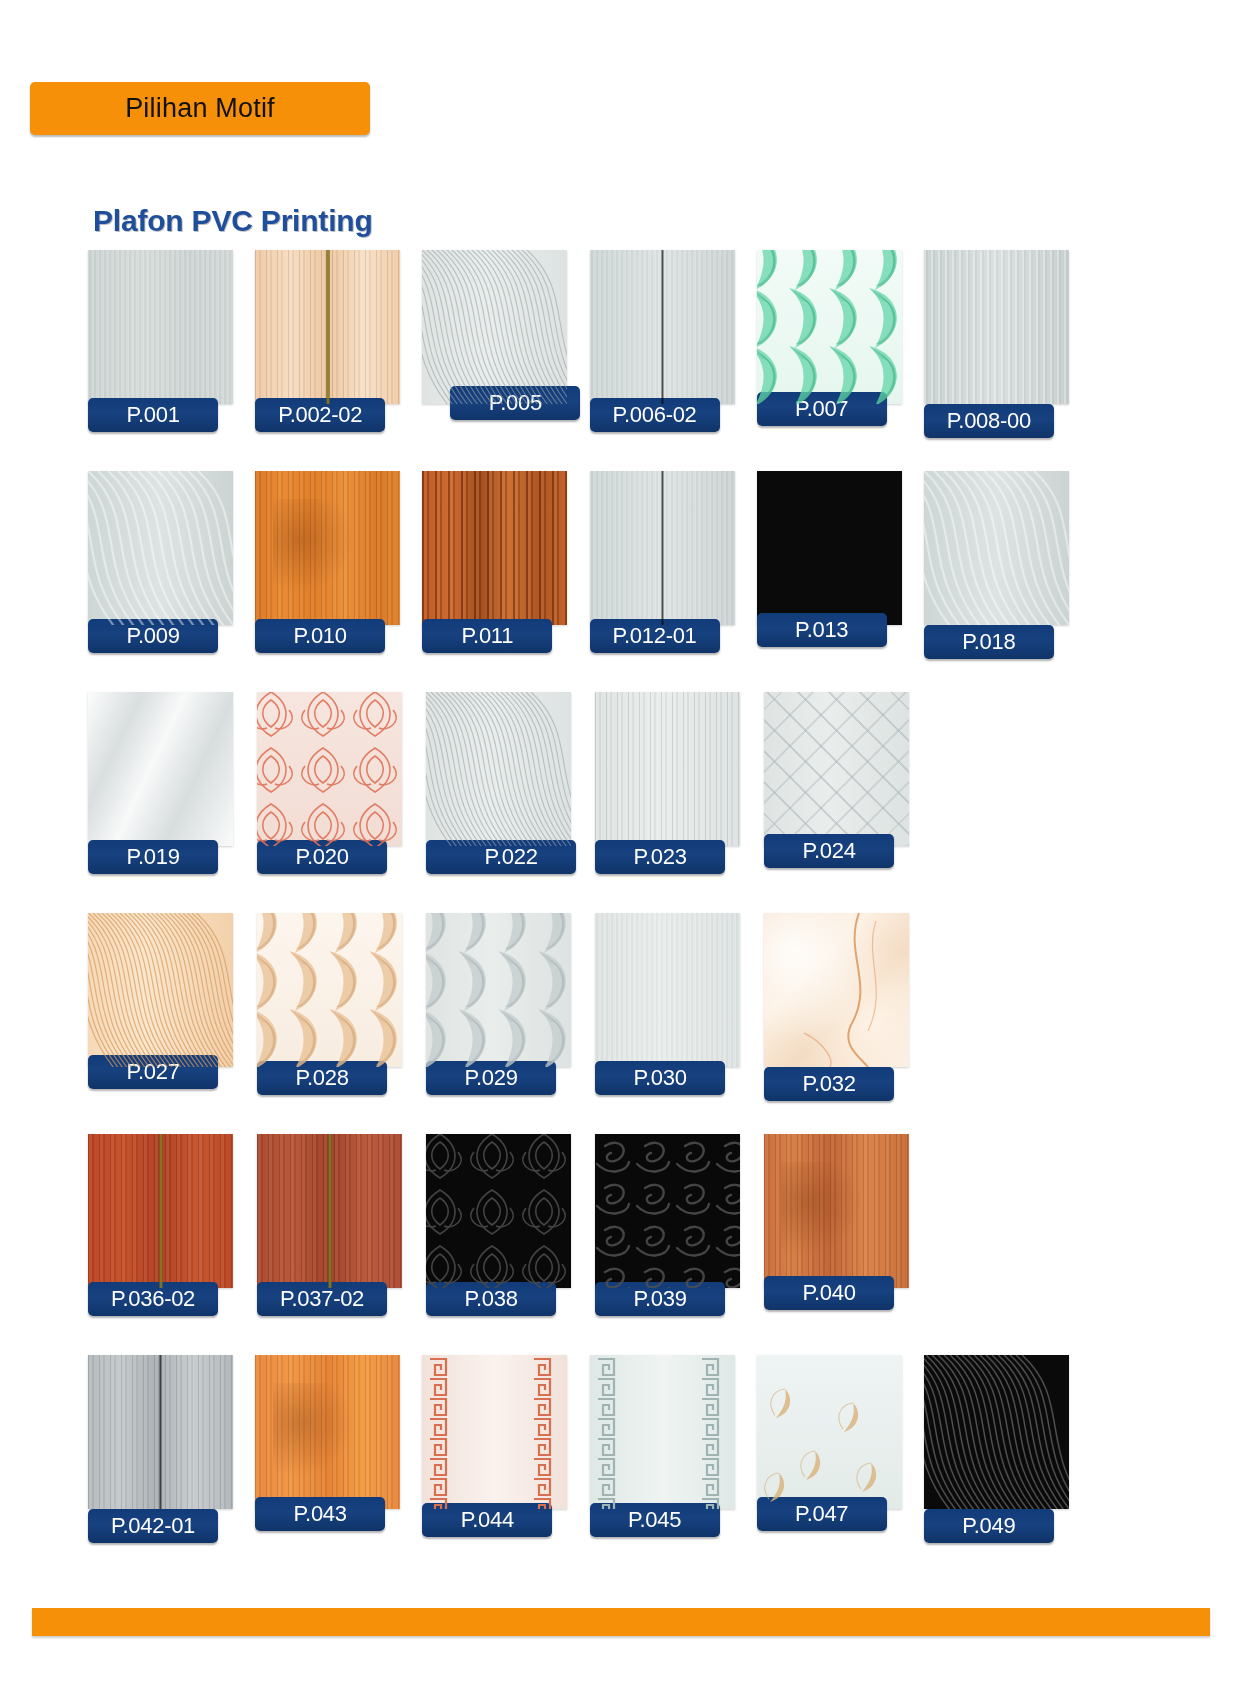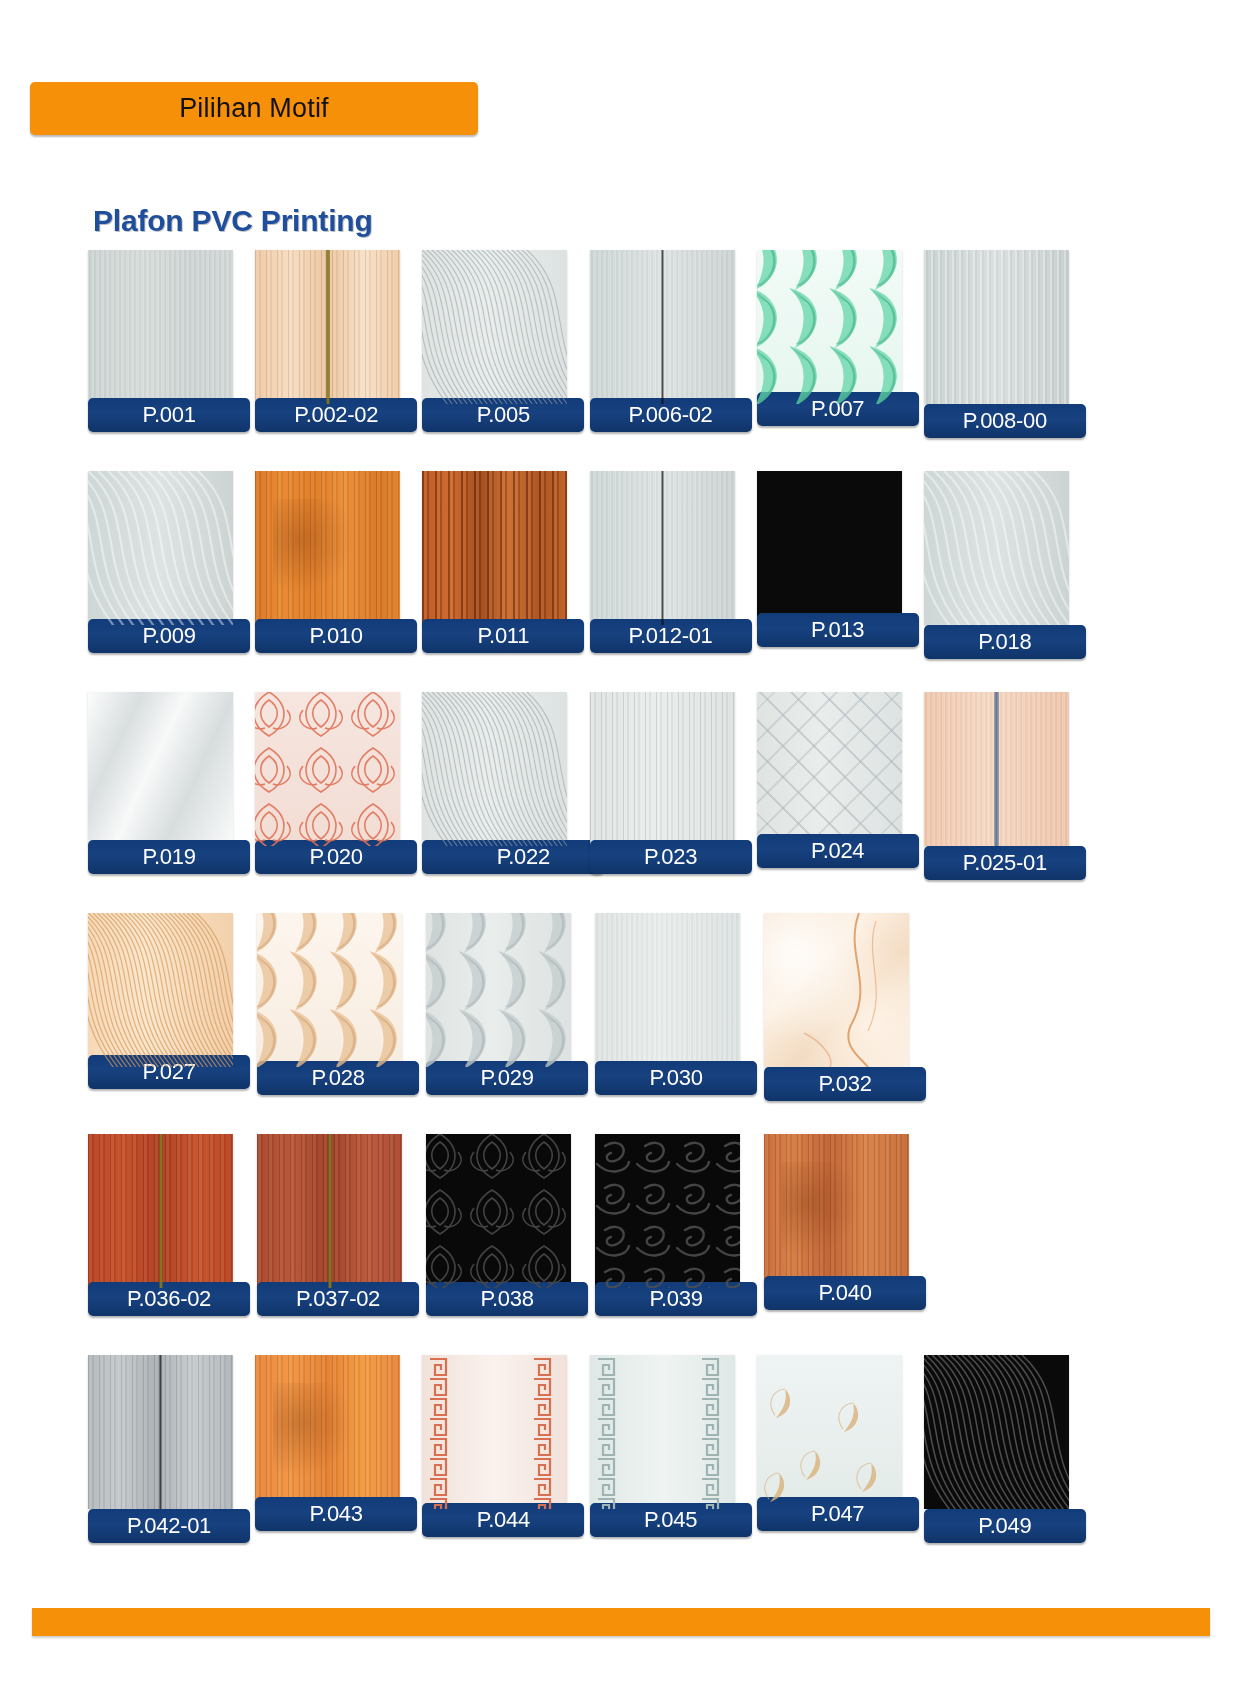--- a/index.html
+++ b/index.html
@@ -13,21 +13,21 @@
     position: relative;
     font-family: "Liberation Sans", sans-serif;
     overflow: hidden;
   }
 
   
   .header-tab {
     position: absolute;
     left: 30px;
     top: 82px;
-    width: 448px;
+    width: 340px;
     height: 53px;
     background: #F79009;
     border-radius: 5px;
     box-shadow: 0 2px 2px rgba(0,0,0,0.28);
     display: flex;
     align-items: center;
     justify-content: center;
   }
   .header-tab-label {
     font-size: 27px;
@@ -80,21 +80,21 @@
   }
   .swatch-inner {
     position: absolute;
     inset: 0;
   }
 
   
   .plate {
     position: absolute;
     left: 0;
-    width: 162px;
+    width: 130px;
     height: 34px;
     background: linear-gradient(180deg, #123b7a 0%, #17417f 45%, #0f3469 100%);
     border-radius: 5px;
     box-shadow: 0 2px 2px rgba(0,0,0,0.30);
     display: flex;
     align-items: center;
     justify-content: center;
     color: #ffffff;
     font-size: 22px;
     letter-spacing: -0.3px;
@@ -294,21 +294,21 @@
             <path d="M 70 0 C 120 45, 85 95, 140 160" fill="none" stroke="#9aa3a6" stroke-width="1.1" opacity="0.6"></path>
             <path d="M 75 0 C 125 45, 90 95, 145 160" fill="none" stroke="#9aa3a6" stroke-width="1.1" opacity="0.6"></path>
             <path d="M 80 0 C 130 45, 95 95, 150 160" fill="none" stroke="#9aa3a6" stroke-width="1.1" opacity="0.6"></path>
             <path d="M 85 0 C 135 45, 100 95, 155 160" fill="none" stroke="#9aa3a6" stroke-width="1.1" opacity="0.6"></path>
             <path d="M 90 0 C 140 45, 105 95, 160 160" fill="none" stroke="#9aa3a6" stroke-width="1.1" opacity="0.6"></path>
             <path d="M 95 0 C 145 45, 110 95, 165 160" fill="none" stroke="#9aa3a6" stroke-width="1.1" opacity="0.6"></path>
             <path d="M 100 0 C 150 45, 115 95, 170 160" fill="none" stroke="#9aa3a6" stroke-width="1.1" opacity="0.6"></path>
             <path d="M 105 0 C 155 45, 120 95, 175 160" fill="none" stroke="#9aa3a6" stroke-width="1.1" opacity="0.6"></path>
           </svg>
         </div>
-        <div class="plate" style="top: 148px;">P.005</div>
+        <div class="plate" style="top: 136px; margin-left: 28px;">P.005</div>
       </div>
       <div class="cell">
         <div class="swatch">
           <div class="swatch-inner tx-plain-pale grain-v seam"></div>
         </div>
         <div class="plate" style="top: 148px;">P.006-02</div>
       </div>
       <div class="cell">
         <div class="swatch">
           <div class="swatch-inner" style="background:linear-gradient(180deg,#f2fbf7,#e6f6ef);"></div>
@@ -624,27 +624,20 @@
           <div class="swatch-inner tx-plain-lgrey wood-grain"></div>
         </div>
         <div class="plate" style="top: 148px;">P.023</div>
       </div>
       <div class="cell">
         <div class="swatch">
           <div class="swatch-inner tx-plain-lgrey lattice"></div>
         </div>
         <div class="plate" style="top: 142px;">P.024</div>
       </div>
-      <div class="cell">
-        <div class="swatch">
-          <div class="swatch-inner" style="background:linear-gradient(90deg,#f0c7ad,#f6d8c3 45%,#eec5aa);"></div>
-                             <div class="swatch-inner grain-v seam-blue"></div>
-        </div>
-        <div class="plate" style="top: 154px;">P.025-01</div>
-      </div>
     </div>
     <div class="grid-row">
       <div class="cell">
         <div class="swatch">
           <div class="swatch-inner" style="background:linear-gradient(90deg,#f6d9b8,#fae7cd 40%,#f2d0ab);"></div>
           <svg class="wave-svg" viewBox="0 0 145 154" preserveAspectRatio="none">
             <path d="M -40 0 C 10 45, -25 95, 30 160" fill="none" stroke="#d79a5c" stroke-width="1.2" opacity="0.7"></path>
             <path d="M -35.5 0 C 14.5 45, -20.5 95, 34.5 160" fill="none" stroke="#d79a5c" stroke-width="1.2" opacity="0.7"></path>
             <path d="M -31 0 C 19 45, -16 95, 39 160" fill="none" stroke="#d79a5c" stroke-width="1.2" opacity="0.7"></path>
             <path d="M -26.5 0 C 23.5 45, -11.5 95, 43.5 160" fill="none" stroke="#d79a5c" stroke-width="1.2" opacity="0.7"></path>

